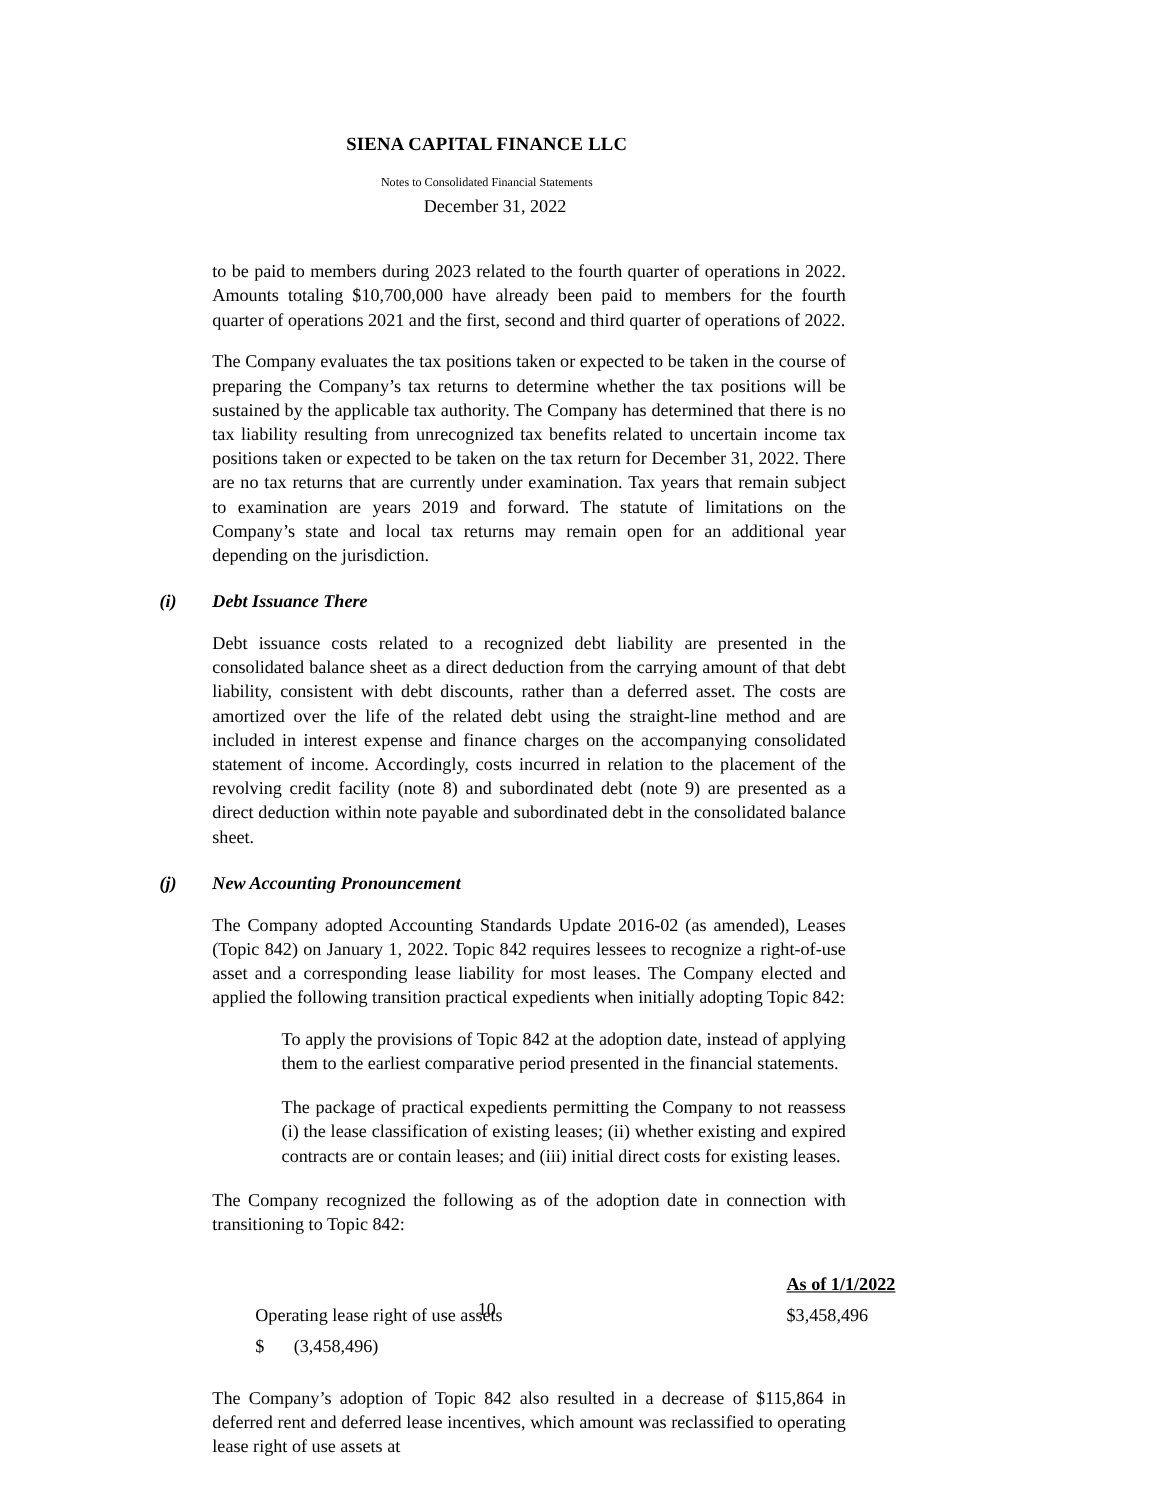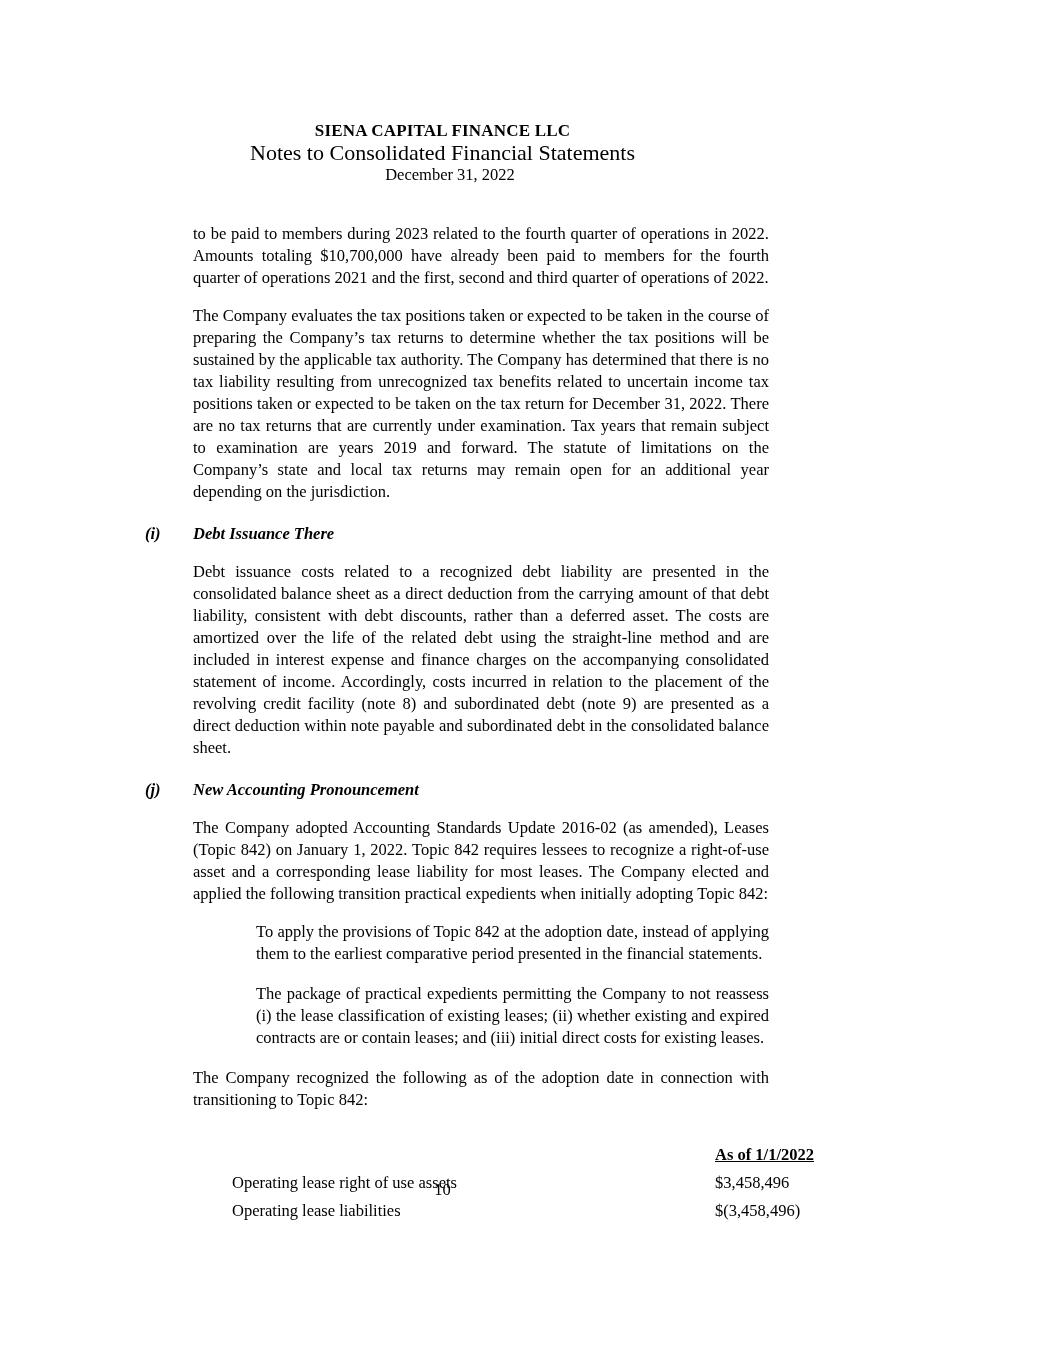--- a/index.html
+++ b/index.html
@@ -17,21 +17,22 @@
     padding-top: 120px;
     text-align: center;
     line-height: 22px;
   }
   .doc-title {
     font-size: 17px;
     font-weight: bold;
     letter-spacing: 0.2px;
   }
   .doc-subtitle {
-    font-size: 22px;
+    font-size: 11px;
+    margin-top: 13px;
   }
   .doc-date {
     font-size: 16.5px;
     padding-left: 15px;
   }
   .content {
     padding: 37px 116px 0 193px;
   }
   .body-para {
     font-size: 16.5px;
@@ -139,26 +140,26 @@
         <span class="t-col-header">As of 1/1/2022</span>
       </div>
       <div class="t-row">
         <span class="t-label">Operating lease right of use assets</span>
         <span class="t-value">
           <span>$</span>
           <span class="t-num">3,458,496</span>
         </span>
       </div>
       <div class="t-row">
-        <span class="t-label">Operating lease liabilities</span>
         <span class="t-value">
           <span>$</span>
           <span class="t-num">(3,458,496)</span>
         </span>
       </div>
     </div>
 
+    <p class="body-para post-table-para">The Company’s adoption of Topic 842 also resulted in a decrease of $115,864 in deferred rent and deferred lease incentives, which amount was reclassified to operating lease right of use assets at</p>
 
   </div>
 
   <div class="page-footer">10</div>
 
 </div>
 
 </body></html>

